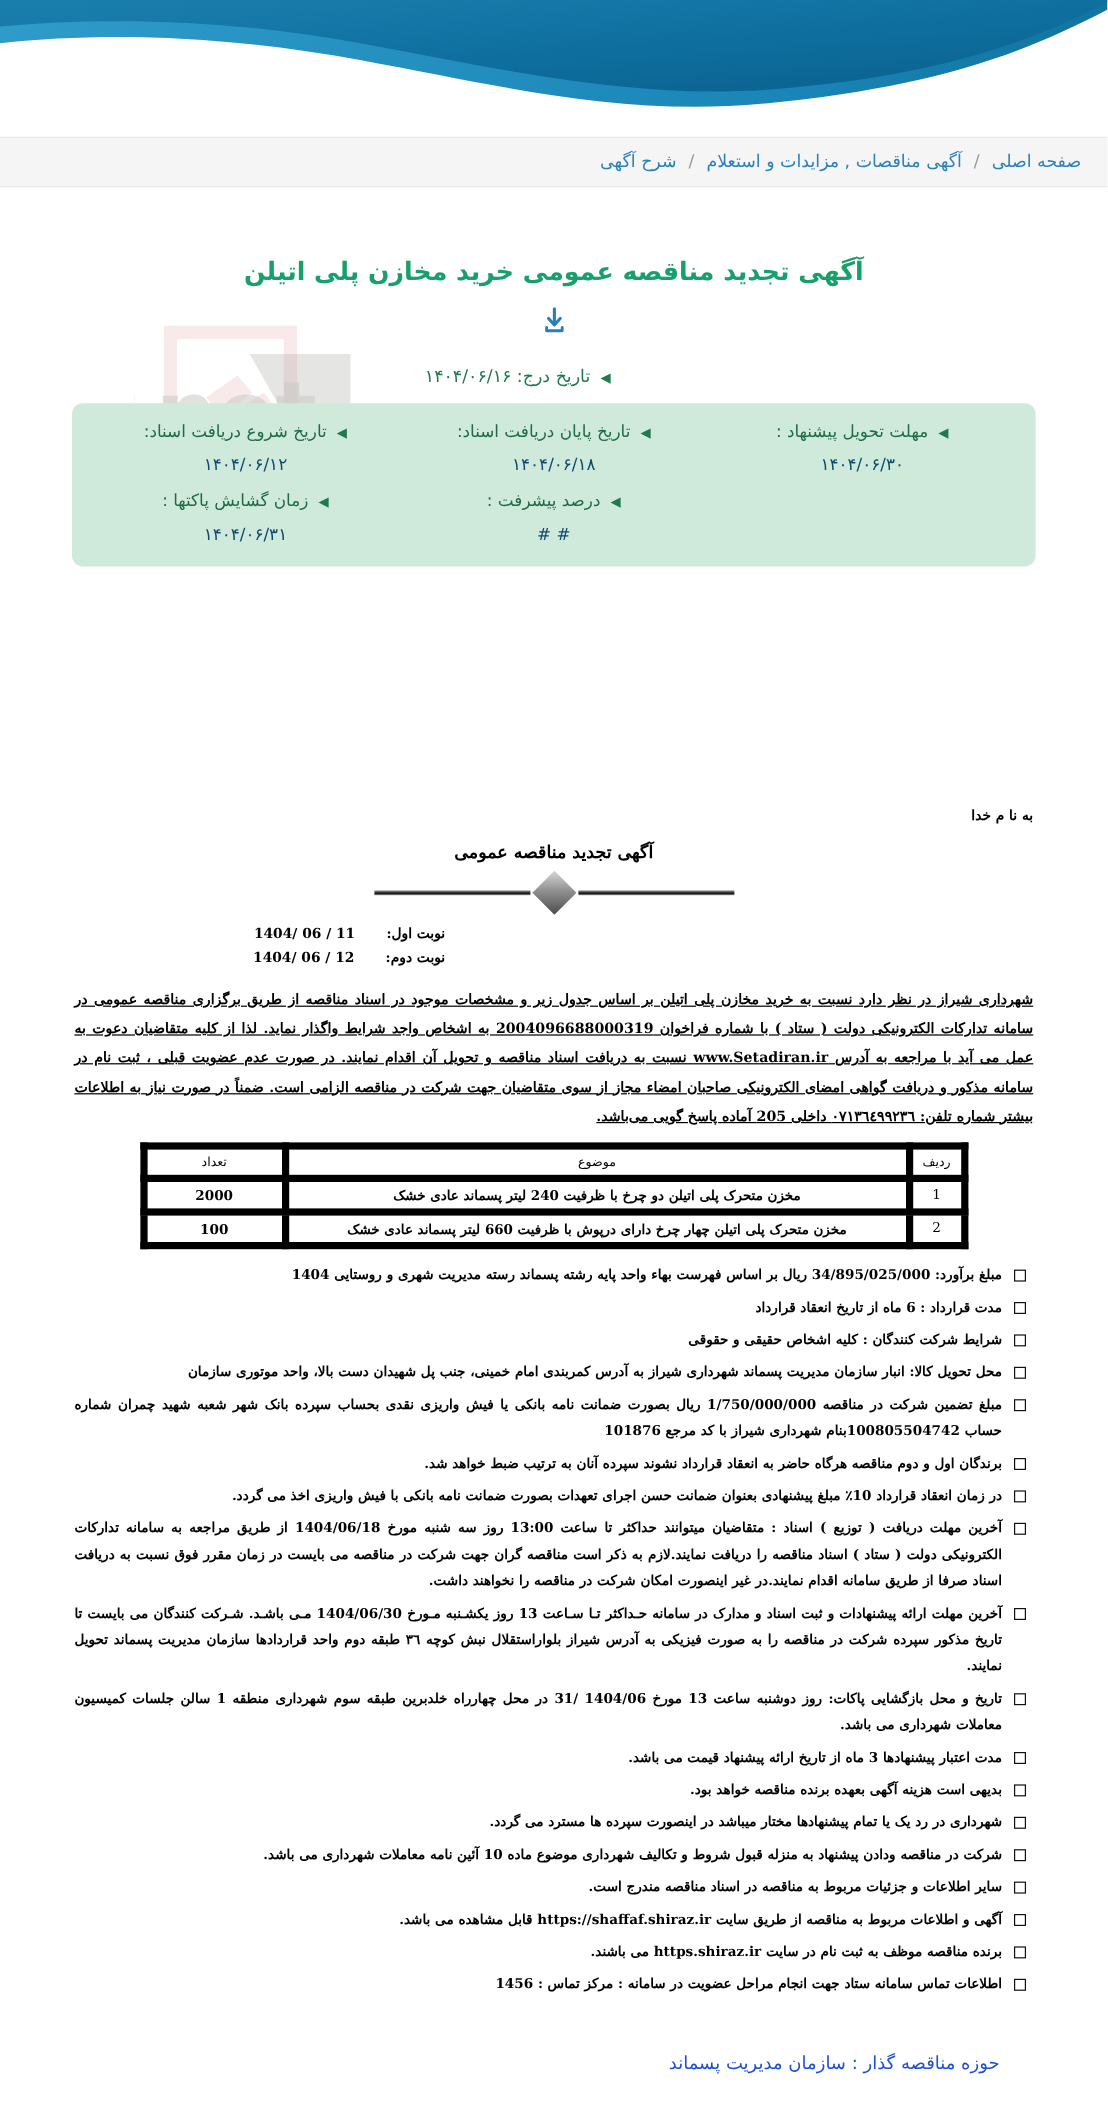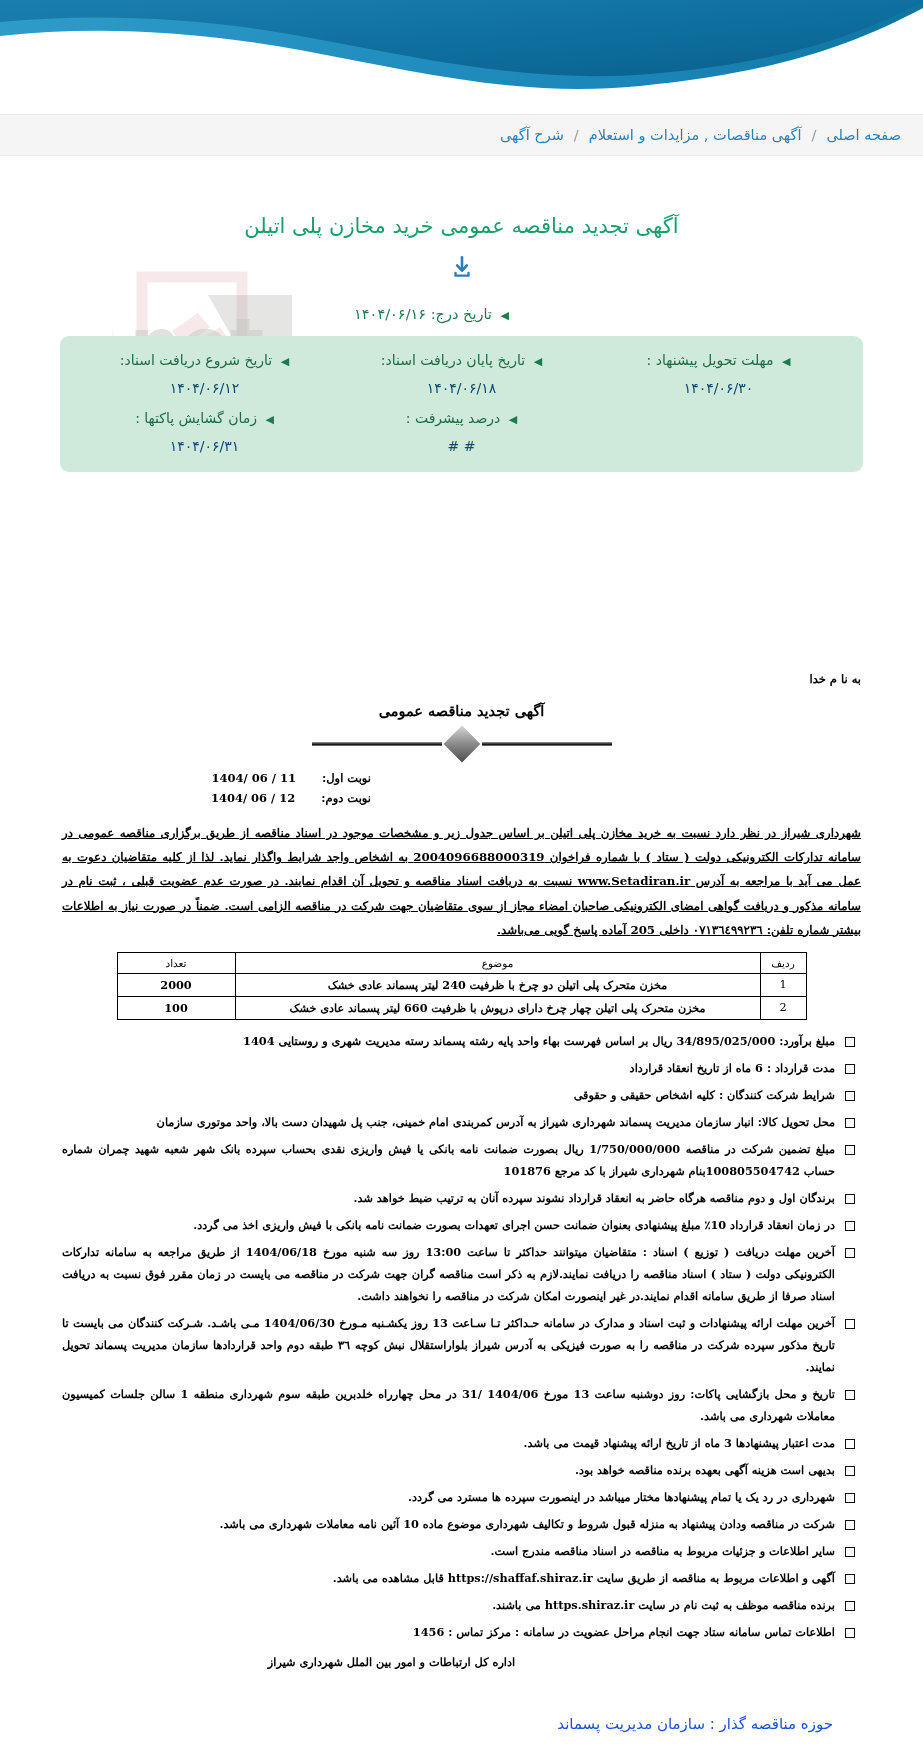--- a/index.html
+++ b/index.html
@@ -60,21 +60,21 @@
     opacity: 1;
   }
   .watermark svg { width: 100%; height: 100%; display: block; }
 
   
   .tender-title {
     margin-top: 58px;
     text-align: center;
     color: #17a06a;
     font-size: 21px;
-    font-weight: 400;
+    font-weight: 700;
     direction: rtl;
     position: relative;
     z-index: 2;
   }
   .download-row {
     margin-top: 16px;
     text-align: center;
     position: relative; z-index: 2;
   }
   .download-btn {
@@ -193,21 +193,21 @@
 
   
   table.items {
     border-collapse: collapse;
     margin: 6px auto 10px auto;
     width: 690px;
     direction: rtl;
     font-size: 11.3px;
   }
   table.items th, table.items td {
-    border: 1px solid #000000;
+    border: 6px solid #000000;
     padding: 4px 5px;
     text-align: center;
     vertical-align: middle;
   }
   table.items th { font-weight: normal; font-size: 10.5px; }
   table.items td.subject { font-weight: bold; font-size: 11.2px; }
   table.items td.count { font-weight: bold; }
   table.items td.row-no { width: 46px; }
   table.items th.col-no { width: 46px; }
   table.items th.col-count, table.items td.count { width: 118px; }
@@ -430,16 +430,15 @@
     <li>مدت اعتبار پیشنهادها 3 ماه از تاریخ ارائه پیشنهاد قیمت می باشد.</li>
     <li>بدیهی است هزینه آگهی بعهده برنده مناقصه خواهد بود.</li>
     <li>شهرداری در رد یک یا تمام پیشنهادها  مختار میباشد در اینصورت سپرده ها مسترد می گردد.</li>
     <li>شرکت در مناقصه ودادن پیشنهاد به منزله قبول شروط و تکالیف شهرداری موضوع ماده 10 آئین نامه معاملات شهرداری می باشد.</li>
     <li>سایر اطلاعات و جزئیات مربوط به مناقصه در اسناد مناقصه مندرج است.</li>
     <li>آگهی و اطلاعات مربوط به مناقصه از طریق سایت https://shaffaf.shiraz.ir قابل مشاهده می باشد.</li>
     <li>برنده مناقصه موظف به ثبت نام در سایت https.shiraz.ir می باشند.</li>
     <li>اطلاعات تماس سامانه ستاد جهت انجام مراحل عضویت در سامانه : مرکز تماس : 1456</li>
   </ul>
 
-  <div class="closing-line">اداره کل ارتباطات و امور بین الملل شهرداری شیراز</div>
 </article>
 
 <div class="footer-area">حوزه مناقصه گذار : سازمان مدیریت پسماند</div>
 
 </body></html>

